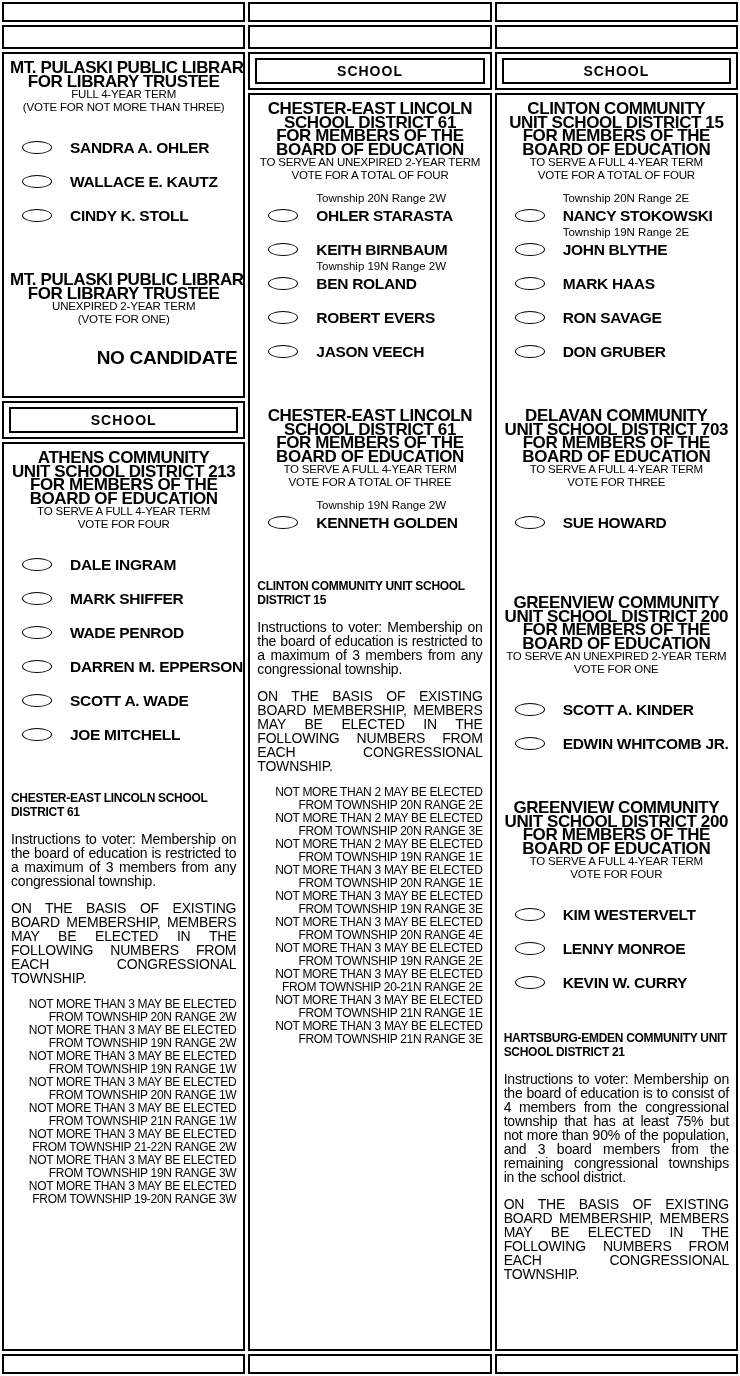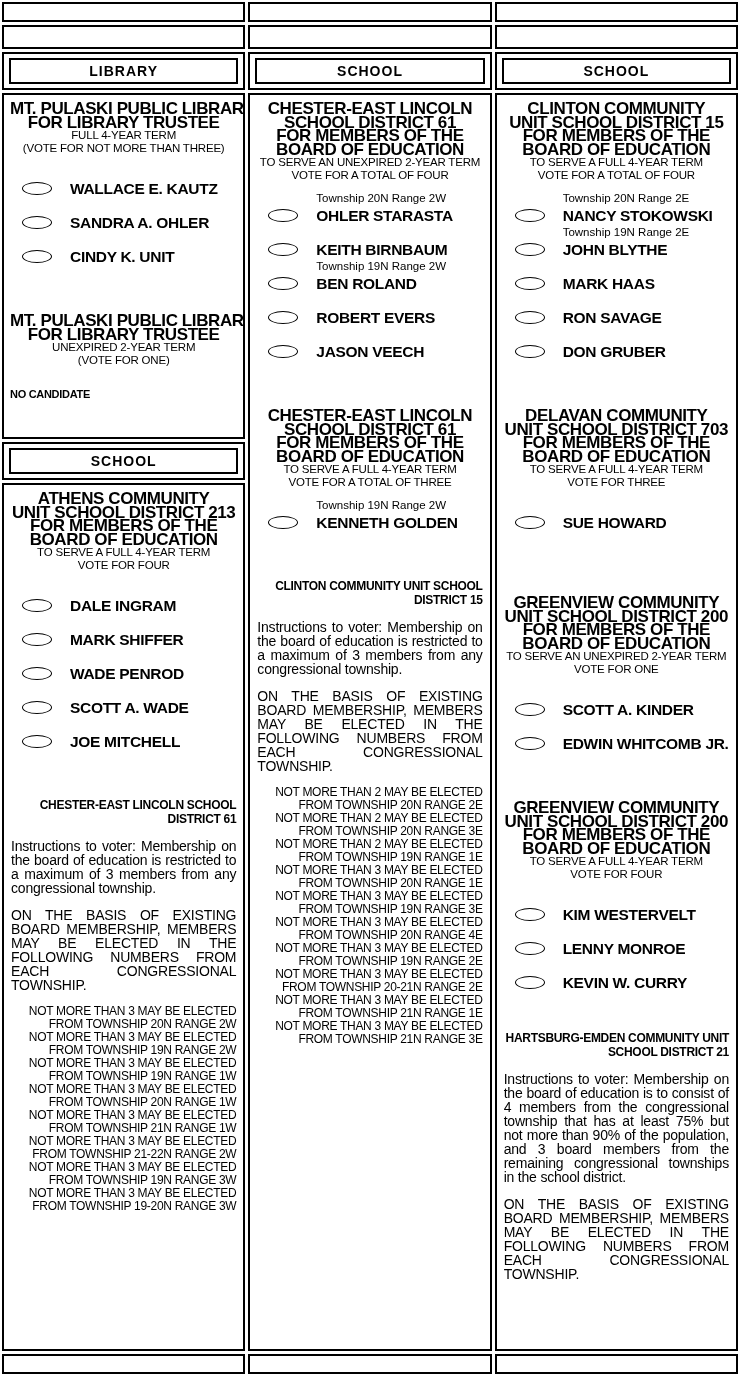--- a/index.html
+++ b/index.html
@@ -23,57 +23,52 @@
   .gap-lg{margin-top:44px;}
   .gap-xl{margin-top:60px;}
   .contest{text-align:center;}
   .h-bold{font-weight:bold;font-size:17px;line-height:13.5px;letter-spacing:-0.4px;white-space:nowrap;}
   .h-reg{font-size:11.5px;line-height:12.5px;letter-spacing:-0.2px;white-space:nowrap;}
   .items{margin-top:14px;text-align:left;}
   .item{position:relative;height:34px;}
   .oval{position:absolute;left:12px;bottom:7px;width:30px;height:13px;border:1.5px solid #000;border-radius:50%;background:#fff;cursor:pointer;}
   .township{position:absolute;left:60px;bottom:25px;font-size:11.5px;white-space:nowrap;}
   .cand-name{position:absolute;left:60px;bottom:4px;font-weight:bold;font-size:15.5px;letter-spacing:-0.3px;white-space:nowrap;}
-  .no-candidate{margin-top:22px;font-weight:bold;font-size:11px;text-align:left;letter-spacing:-0.3px;}
+  .no-candidate{margin-top:22px;font-weight:bold;font-size:19px;text-align:right;letter-spacing:-0.3px;}
   .notice{text-align:left;padding:0 1px;}
-  .n-title{font-weight:bold;font-size:12px;line-height:13.5px;text-align:right;letter-spacing:-0.3px;}
+  .n-title{font-weight:bold;font-size:12px;line-height:13.5px;text-align:left;letter-spacing:-0.3px;}
   .n-para{margin:13px 0 0 0;font-size:14px;line-height:14px;text-align:justify;letter-spacing:-0.2px;}
   .n-rules{margin-top:13px;text-align:center;}
   .rule-line{font-size:12px;line-height:13px;letter-spacing:-0.3px;white-space:nowrap;text-align:right;}
 </style>
 </head>
 <body>
 
 <div class="page">
     <div class="col">
       <div class="cell thin"></div>
       <div class="cell short"></div>
-      <div class="cell banner">
-        <div class="banner-box">
-          <div class="banner-label">LIBRARY</div>
-        </div>
-      </div>
       <div class="cell content h-fixA">
         <div class="block contest">
           <div class="h-bold">MT. PULASKI PUBLIC LIBRARY DISTRICT</div>
           <div class="h-bold">FOR LIBRARY TRUSTEE</div>
           <div class="h-reg">FULL 4-YEAR TERM</div>
           <div class="h-reg">(VOTE FOR NOT MORE THAN THREE)</div>
           <div class="items">
             <div class="item">
               <div class="oval"></div>
+              <div class="cand-name">SANDRA A. OHLER</div>
+            </div>
+            <div class="item">
+              <div class="oval"></div>
               <div class="cand-name">WALLACE E. KAUTZ</div>
             </div>
             <div class="item">
               <div class="oval"></div>
-              <div class="cand-name">SANDRA A. OHLER</div>
-            </div>
-            <div class="item">
-              <div class="oval"></div>
-              <div class="cand-name">CINDY K. UNIT</div>
+              <div class="cand-name">CINDY K. STOLL</div>
             </div>
           </div>
         </div>
         <div class="block contest gap-lg">
           <div class="h-bold">MT. PULASKI PUBLIC LIBRARY DISTRICT</div>
           <div class="h-bold">FOR LIBRARY TRUSTEE</div>
           <div class="h-reg">UNEXPIRED 2-YEAR TERM</div>
           <div class="h-reg">(VOTE FOR ONE)</div>
           <div class="no-candidate">NO CANDIDATE</div>
         </div>
@@ -96,20 +91,24 @@
               <div class="oval"></div>
               <div class="cand-name">DALE INGRAM</div>
             </div>
             <div class="item">
               <div class="oval"></div>
               <div class="cand-name">MARK SHIFFER</div>
             </div>
             <div class="item">
               <div class="oval"></div>
               <div class="cand-name">WADE PENROD</div>
+            </div>
+            <div class="item">
+              <div class="oval"></div>
+              <div class="cand-name">DARREN M. EPPERSON</div>
             </div>
             <div class="item">
               <div class="oval"></div>
               <div class="cand-name">SCOTT A. WADE</div>
             </div>
             <div class="item">
               <div class="oval"></div>
               <div class="cand-name">JOE MITCHELL</div>
             </div>
           </div>

